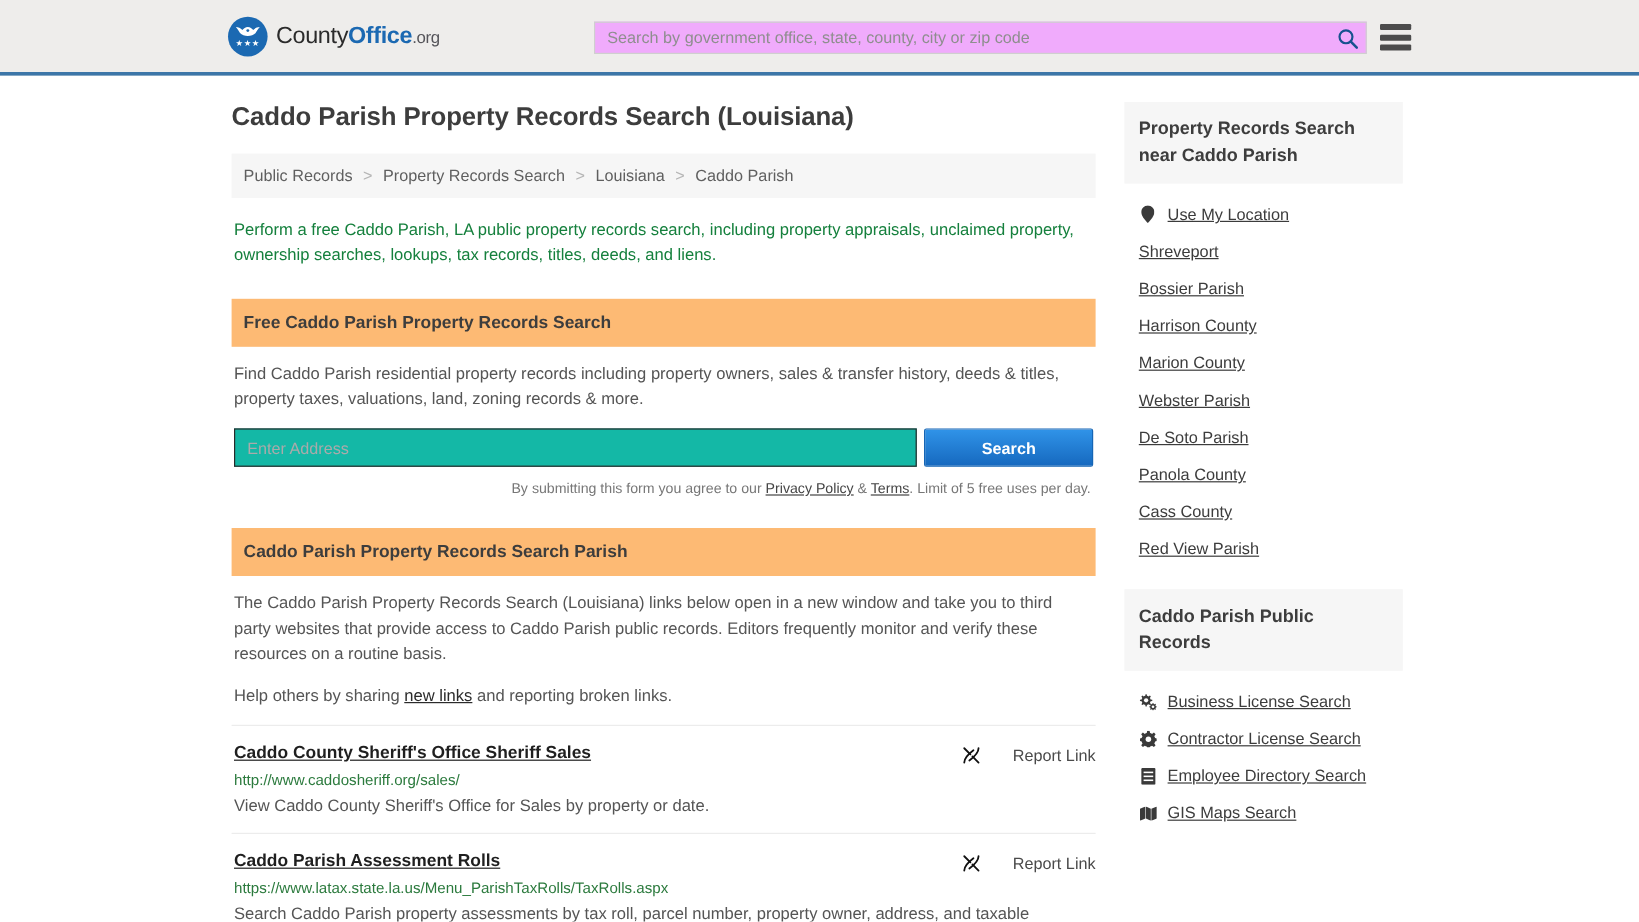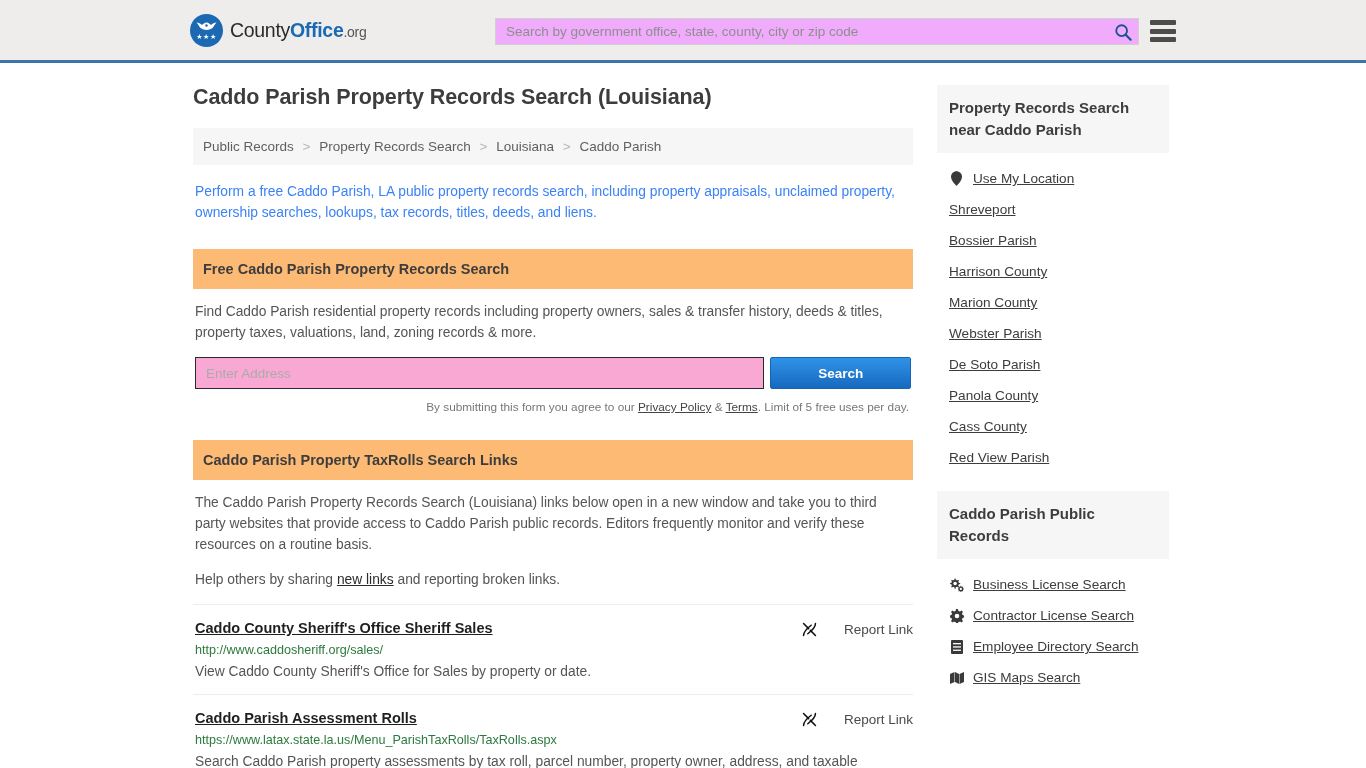--- a/index.html
+++ b/index.html
@@ -140,21 +140,21 @@
   }
   .breadcrumb a {
     color: #5f5f5f;
     text-decoration: none;
   }
   .breadcrumb .sep { color: #b5b5b5; margin: 0 5px; }
 
   .intro-text {
     font-size: 13.8px;
     line-height: 21px;
-    color: #3b82f6;
+    color: #15803d;
     margin: 0 0 26px 0;
     padding: 0 2px;
   }
 
   
   .panel-head {
     background: #fdba74;
     padding: 12px 10px;
     font-size: 14.5px;
     font-weight: bold;
@@ -177,21 +177,21 @@
   }
   .addr-input {
     width: 575px;
     height: 32px;
     border: 1px solid #2a2a2a;
     padding: 0 10px;
     font-family: "Liberation Sans", sans-serif;
     font-size: 13.5px;
     color: #444;
     outline: none;
-    background: #f9a8d4;
+    background: #14b8a6;
   }
   .addr-input::placeholder { color: #aaaaaa; }
   .addr-submit {
     width: 142px;
     height: 32px;
     margin-left: 6px;
     border: 1px solid #1565b5;
     border-radius: 2px;
     background: linear-gradient(to bottom, #3093e8 0%, #1669bf 100%);
     color: #ffffff;
@@ -339,21 +339,21 @@
         <p>Find Caddo Parish residential property records including property owners, sales &amp; transfer history, deeds &amp; titles, property taxes, valuations, land, zoning records &amp; more.</p>
 
         <div class="addr-form">
           <input class="addr-input" type="text" value="" placeholder="Enter Address" style="">
           <button class="addr-submit">Search</button>
         </div>
 
         <div class="form-note"><span>By submitting this form you agree to our </span><a>Privacy Policy</a><span> &amp; </span><a>Terms</a><span>. Limit of 5 free uses per day.</span></div>
       </div>
 
-      <div class="panel-head">Caddo Parish Property TaxRolls Search Links</div>
+      <div class="panel-head">Caddo Parish Property Records Search Parish</div>
       <div class="panel-body">
         <p>The Caddo Parish Property Records Search (Louisiana) links below open in a new window and take you to third party websites that provide access to Caddo Parish public records. Editors frequently monitor and verify these resources on a routine basis.</p>
         <p><span>Help others by sharing </span><a>new links</a><span> and reporting broken links.</span></p>
       </div>
 
       <div class="result">
         <a class="result-title">Caddo County Sheriff's Office Sheriff Sales</a>
         <div class="result-url">http://www.caddosheriff.org/sales/</div>
         <div class="result-desc">View Caddo County Sheriff's Office for Sales by property or date.</div>
         <div class="report-link">

